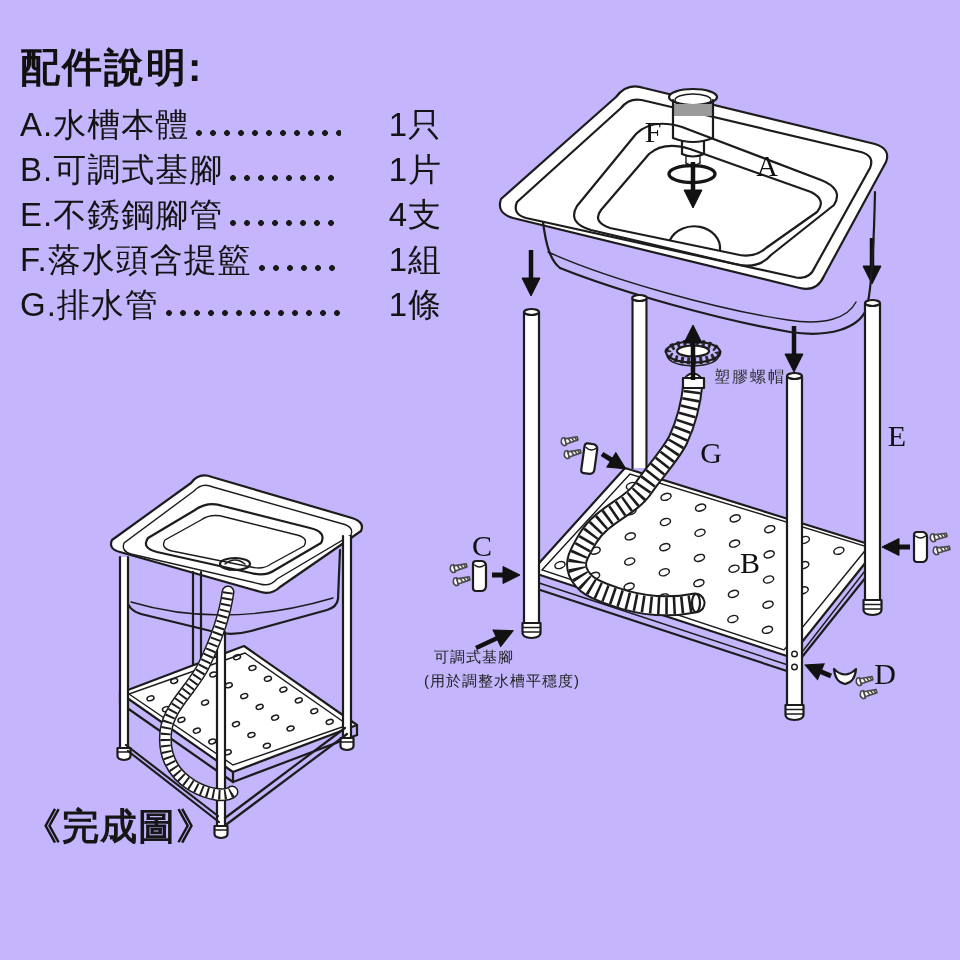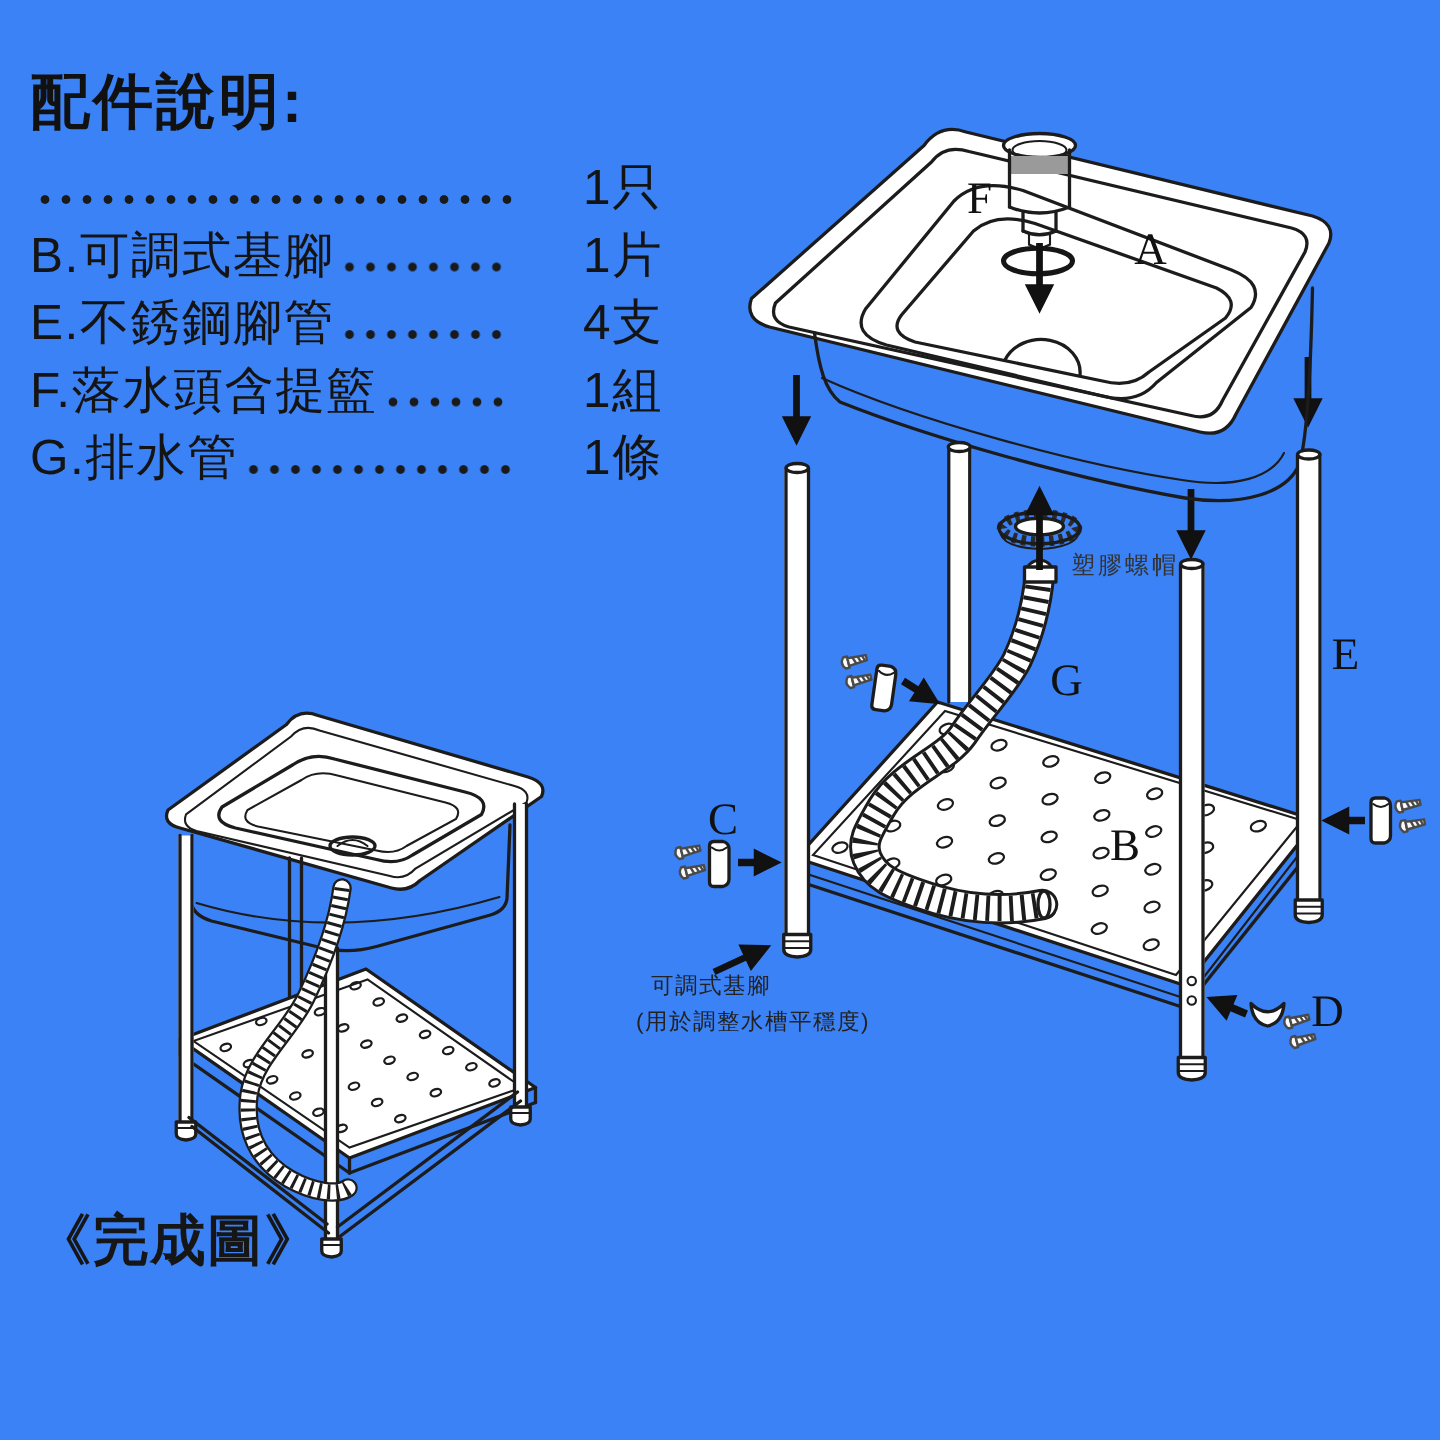--- a/index.html
+++ b/index.html
@@ -1,18 +1,18 @@
 <!DOCTYPE html>
 <html><head>
 <meta charset="utf-8">
 <style>
   html,body{margin:0;padding:0;}
   body{width:960px;height:960px;background:#ffffff;position:relative;overflow:hidden;
        font-family:"Liberation Sans", sans-serif;color:#141414;}
-  .page{position:absolute;inset:0;background:#3b82f6;}
+  .page{position:absolute;inset:0;background:#c4b5fd;}
   
   .parts-list{position:absolute;left:20px;top:40px;width:422px;}
   .pl-title{font-size:40px;font-weight:700;letter-spacing:2px;margin:0 0 8px 0;color:#111;}
   .pl-row{display:flex;align-items:center;height:45px;font-size:33px;font-weight:500;}
   .pl-label{white-space:nowrap;letter-spacing:1px;}
   .pl-leader{flex:1;height:33px;margin:0 4px 0 6px;
      background-image:radial-gradient(circle at 4px 50%, #1a1a1a 2.6px, transparent 3.2px);
      background-size:14px 10px;background-repeat:repeat-x;background-position:left bottom 4px;}
   .pl-qty{white-space:nowrap;letter-spacing:1px;margin-left:44px;}
   
@@ -32,20 +32,21 @@
            letter-spacing:1px;color:#161616;}
 </style>
 </head>
 <body>
 
 <div class="page">
 
   <div class="parts-list">
     <div class="pl-title">配件說明:</div>
     <div class="pl-row">
+      <span class="pl-label">A.水槽本體</span>
       <span class="pl-leader"></span>
       <span class="pl-qty">1只</span>
     </div>
     <div class="pl-row">
       <span class="pl-label">B.可調式基腳</span>
       <span class="pl-leader"></span>
       <span class="pl-qty">1片</span>
     </div>
     <div class="pl-row">
       <span class="pl-label">E.不銹鋼腳管</span>

